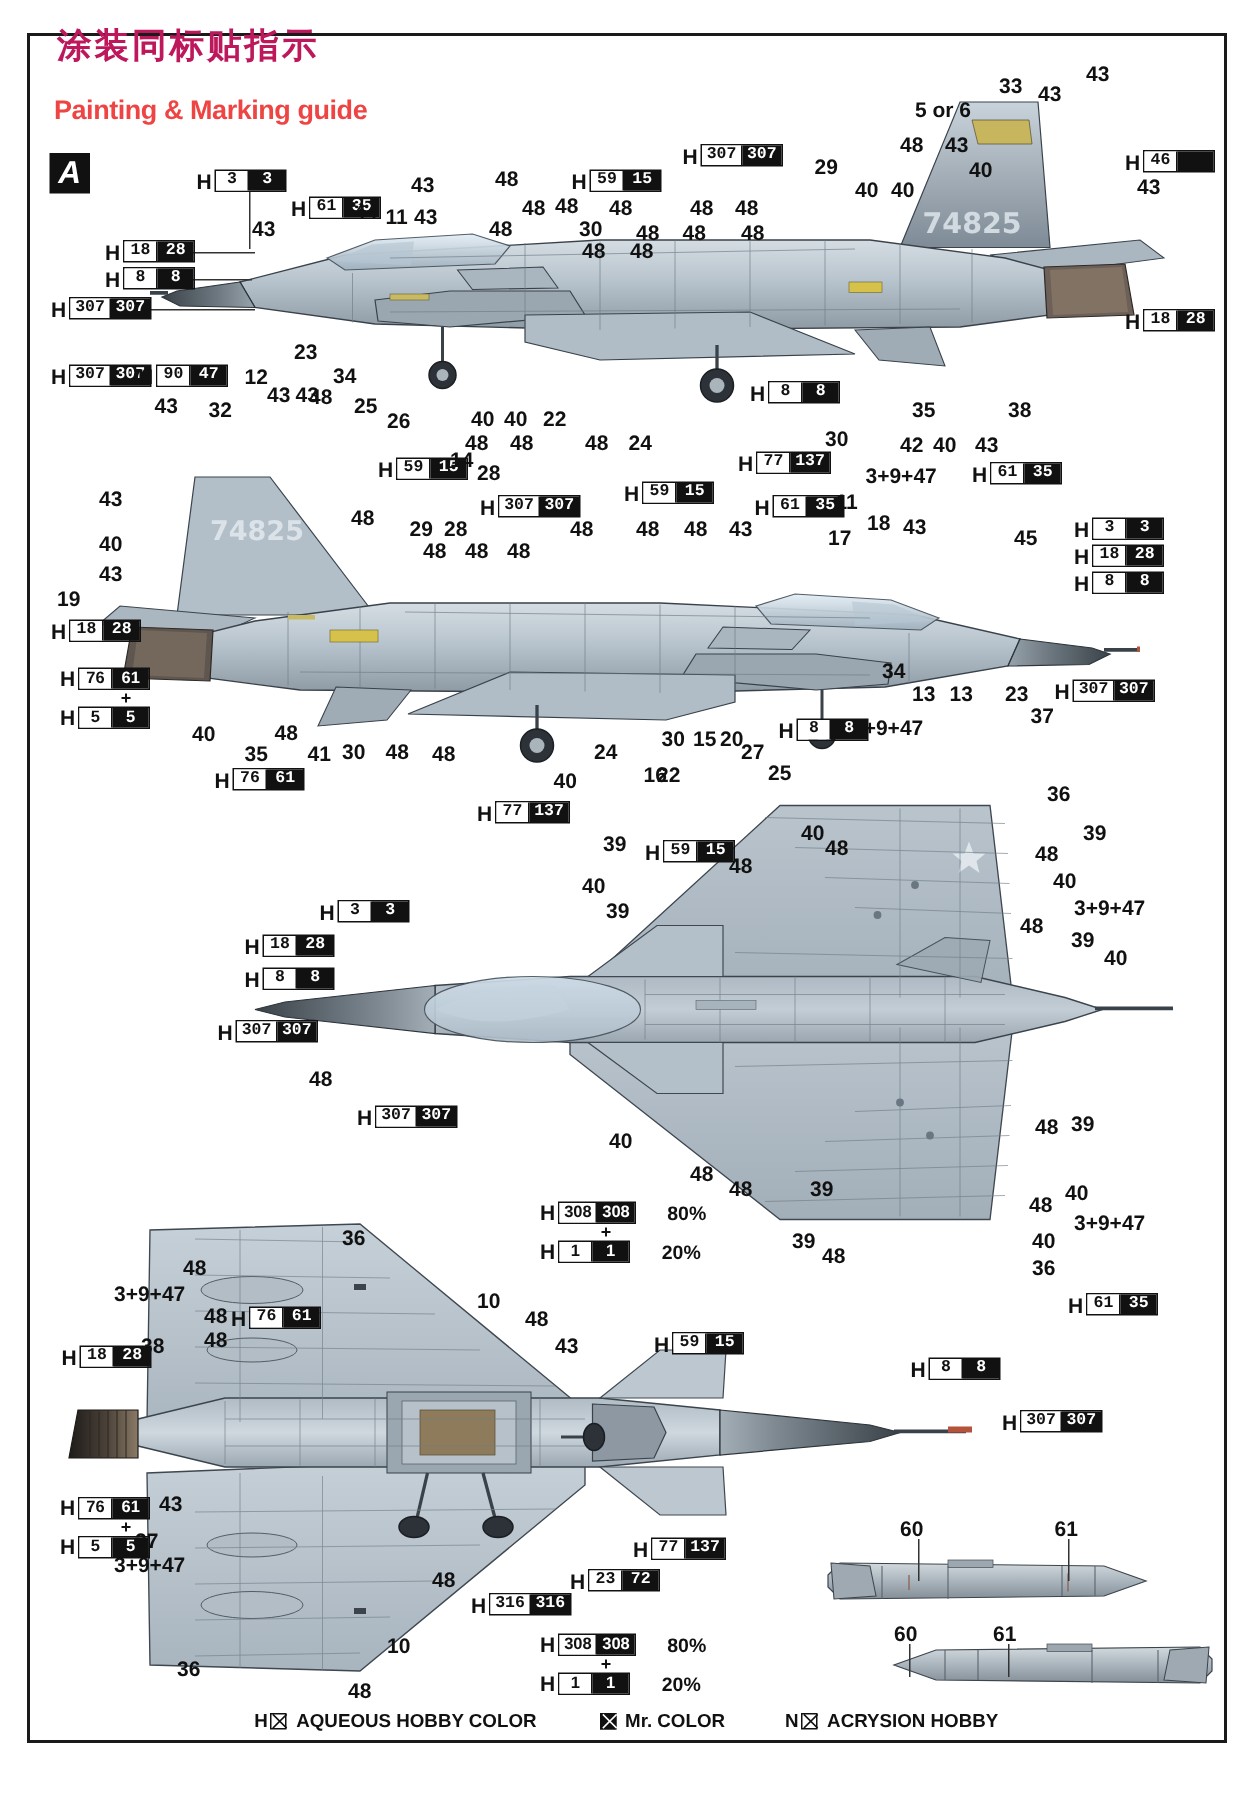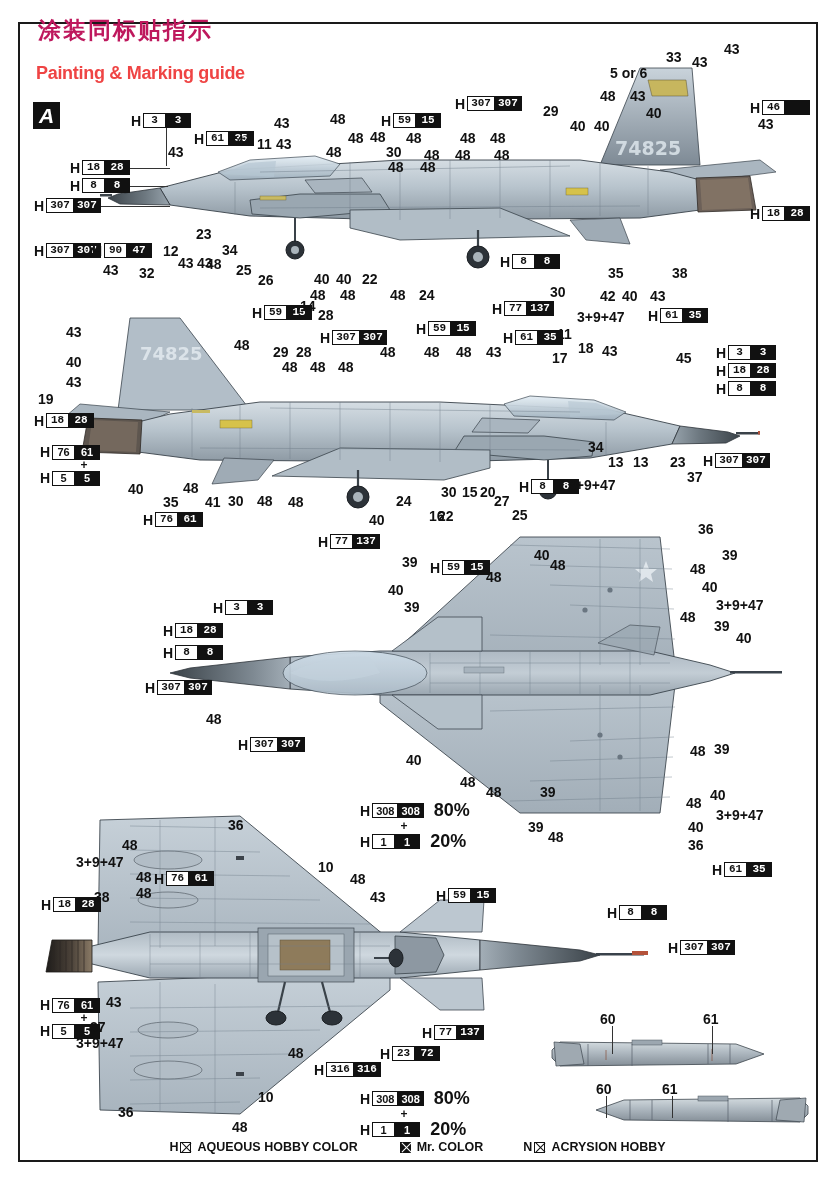--- a/index.html
+++ b/index.html
@@ -76,21 +76,21 @@
   }
   .mixrow { position: relative; display: flex; align-items: center;
     font-size: 12.5px; font-weight: bold; color:#111; }
   .mixrow .pfx { margin-right: 2px; font-size: 14px; }
   .mixrow .boxes { display: flex; border: 1.4px solid #111; height: 15px; }
   .mixrow .bw { background:#fff; color:#111; min-width:22px; padding:0 3px;
     display:flex; align-items:center; justify-content:center; font-size:11px;
     border-right:1.4px solid #111; }
   .mixrow .bb { background:#111; color:#fff; min-width:24px; padding:0 3px;
     display:flex; align-items:center; justify-content:center; font-size:11px; }
-  .mixrow .pct { margin-left:10px; font-size:18px; }
+  .mixrow .pct { margin-left:21px; font-size:13px; }
   
   .num {
     position: absolute;
     font-size: 14px; font-weight: bold; color: #111;
     white-space: nowrap; line-height: 1;
   }
   
   .ll { position: absolute; background: #333; }
   .lh { height: 1px; }
   .lv { width: 1px; }

